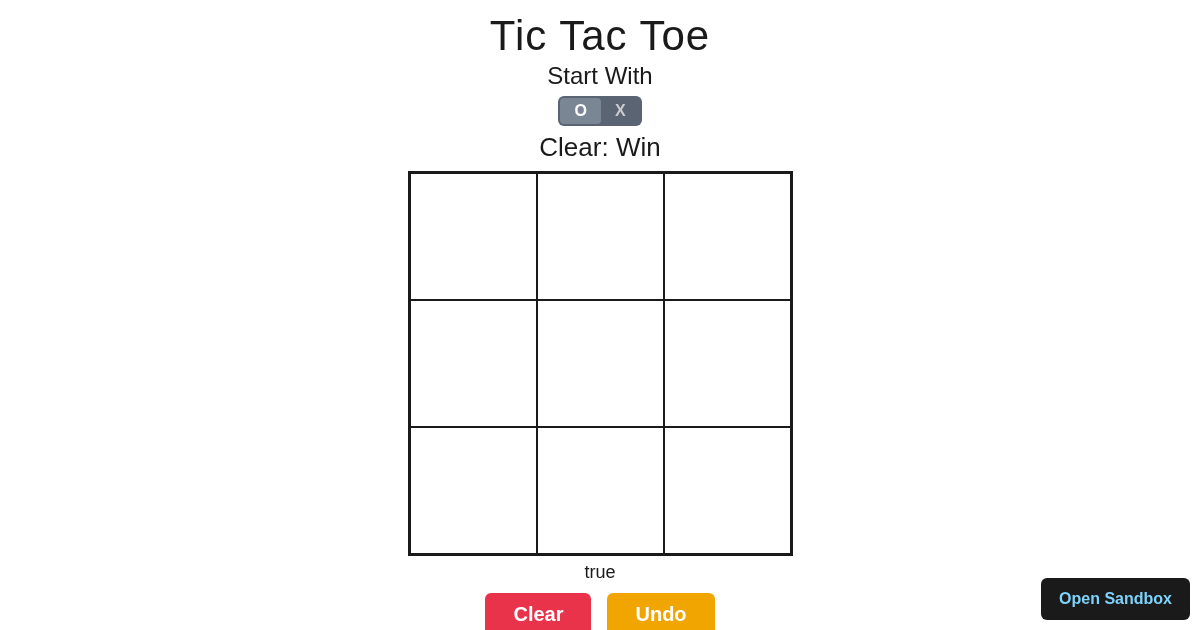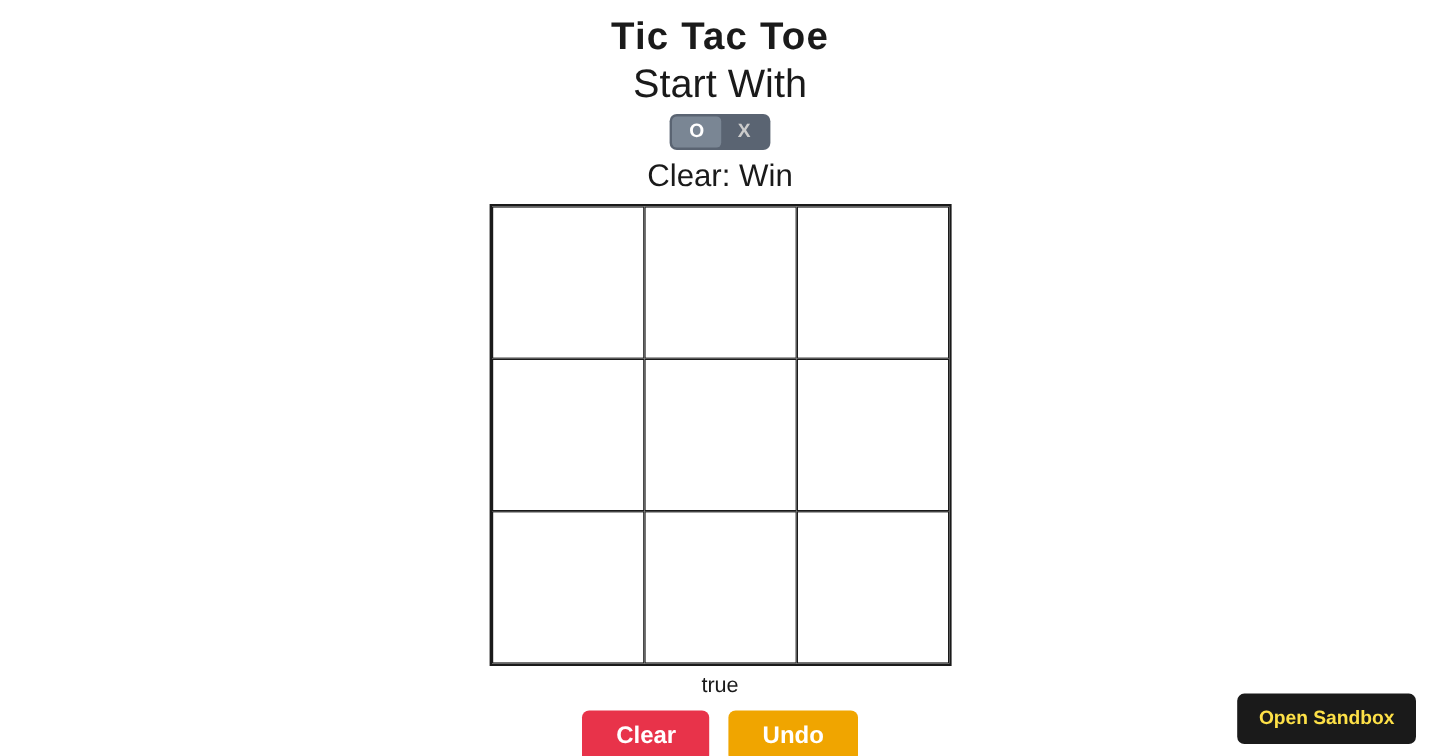--- a/index.html
+++ b/index.html
@@ -14,29 +14,29 @@
       background: #ffffff;
       font-family: Arial, sans-serif;
       display: flex;
       flex-direction: column;
       align-items: center;
       overflow: hidden;
       position: relative;
     }
 
     .page-title {
-      font-size: 32px;
-      font-weight: bold;
+      font-size: 42px;
+      font-weight: normal;
       color: #1a1a1a;
       margin-top: 12px;
       letter-spacing: 1px;
     }
 
     .start-with-label {
-      font-size: 33px;
+      font-size: 24px;
       color: #1a1a1a;
       margin-top: 2px;
     }
 
     .toggle-container {
       display: flex;
       background: #5a6472;
       border-radius: 6px;
       padding: 2px;
       margin-top: 6px;
@@ -123,24 +123,24 @@
       border: none;
       border-radius: 6px;
       font-size: 20px;
       font-weight: bold;
       cursor: pointer;
     }
 
     .open-sandbox-btn {
       position: absolute;
       bottom: 10px;
-      right: 20px;
+      right: 10px;
       padding: 12px 18px;
       background: #1a1a1a;
-      color: #fde047;
+      color: #7dd3fc;
       border: none;
       border-radius: 6px;
       font-size: 16px;
       font-weight: bold;
       cursor: pointer;
     }
   </style>
 </head>
 <body>
 

